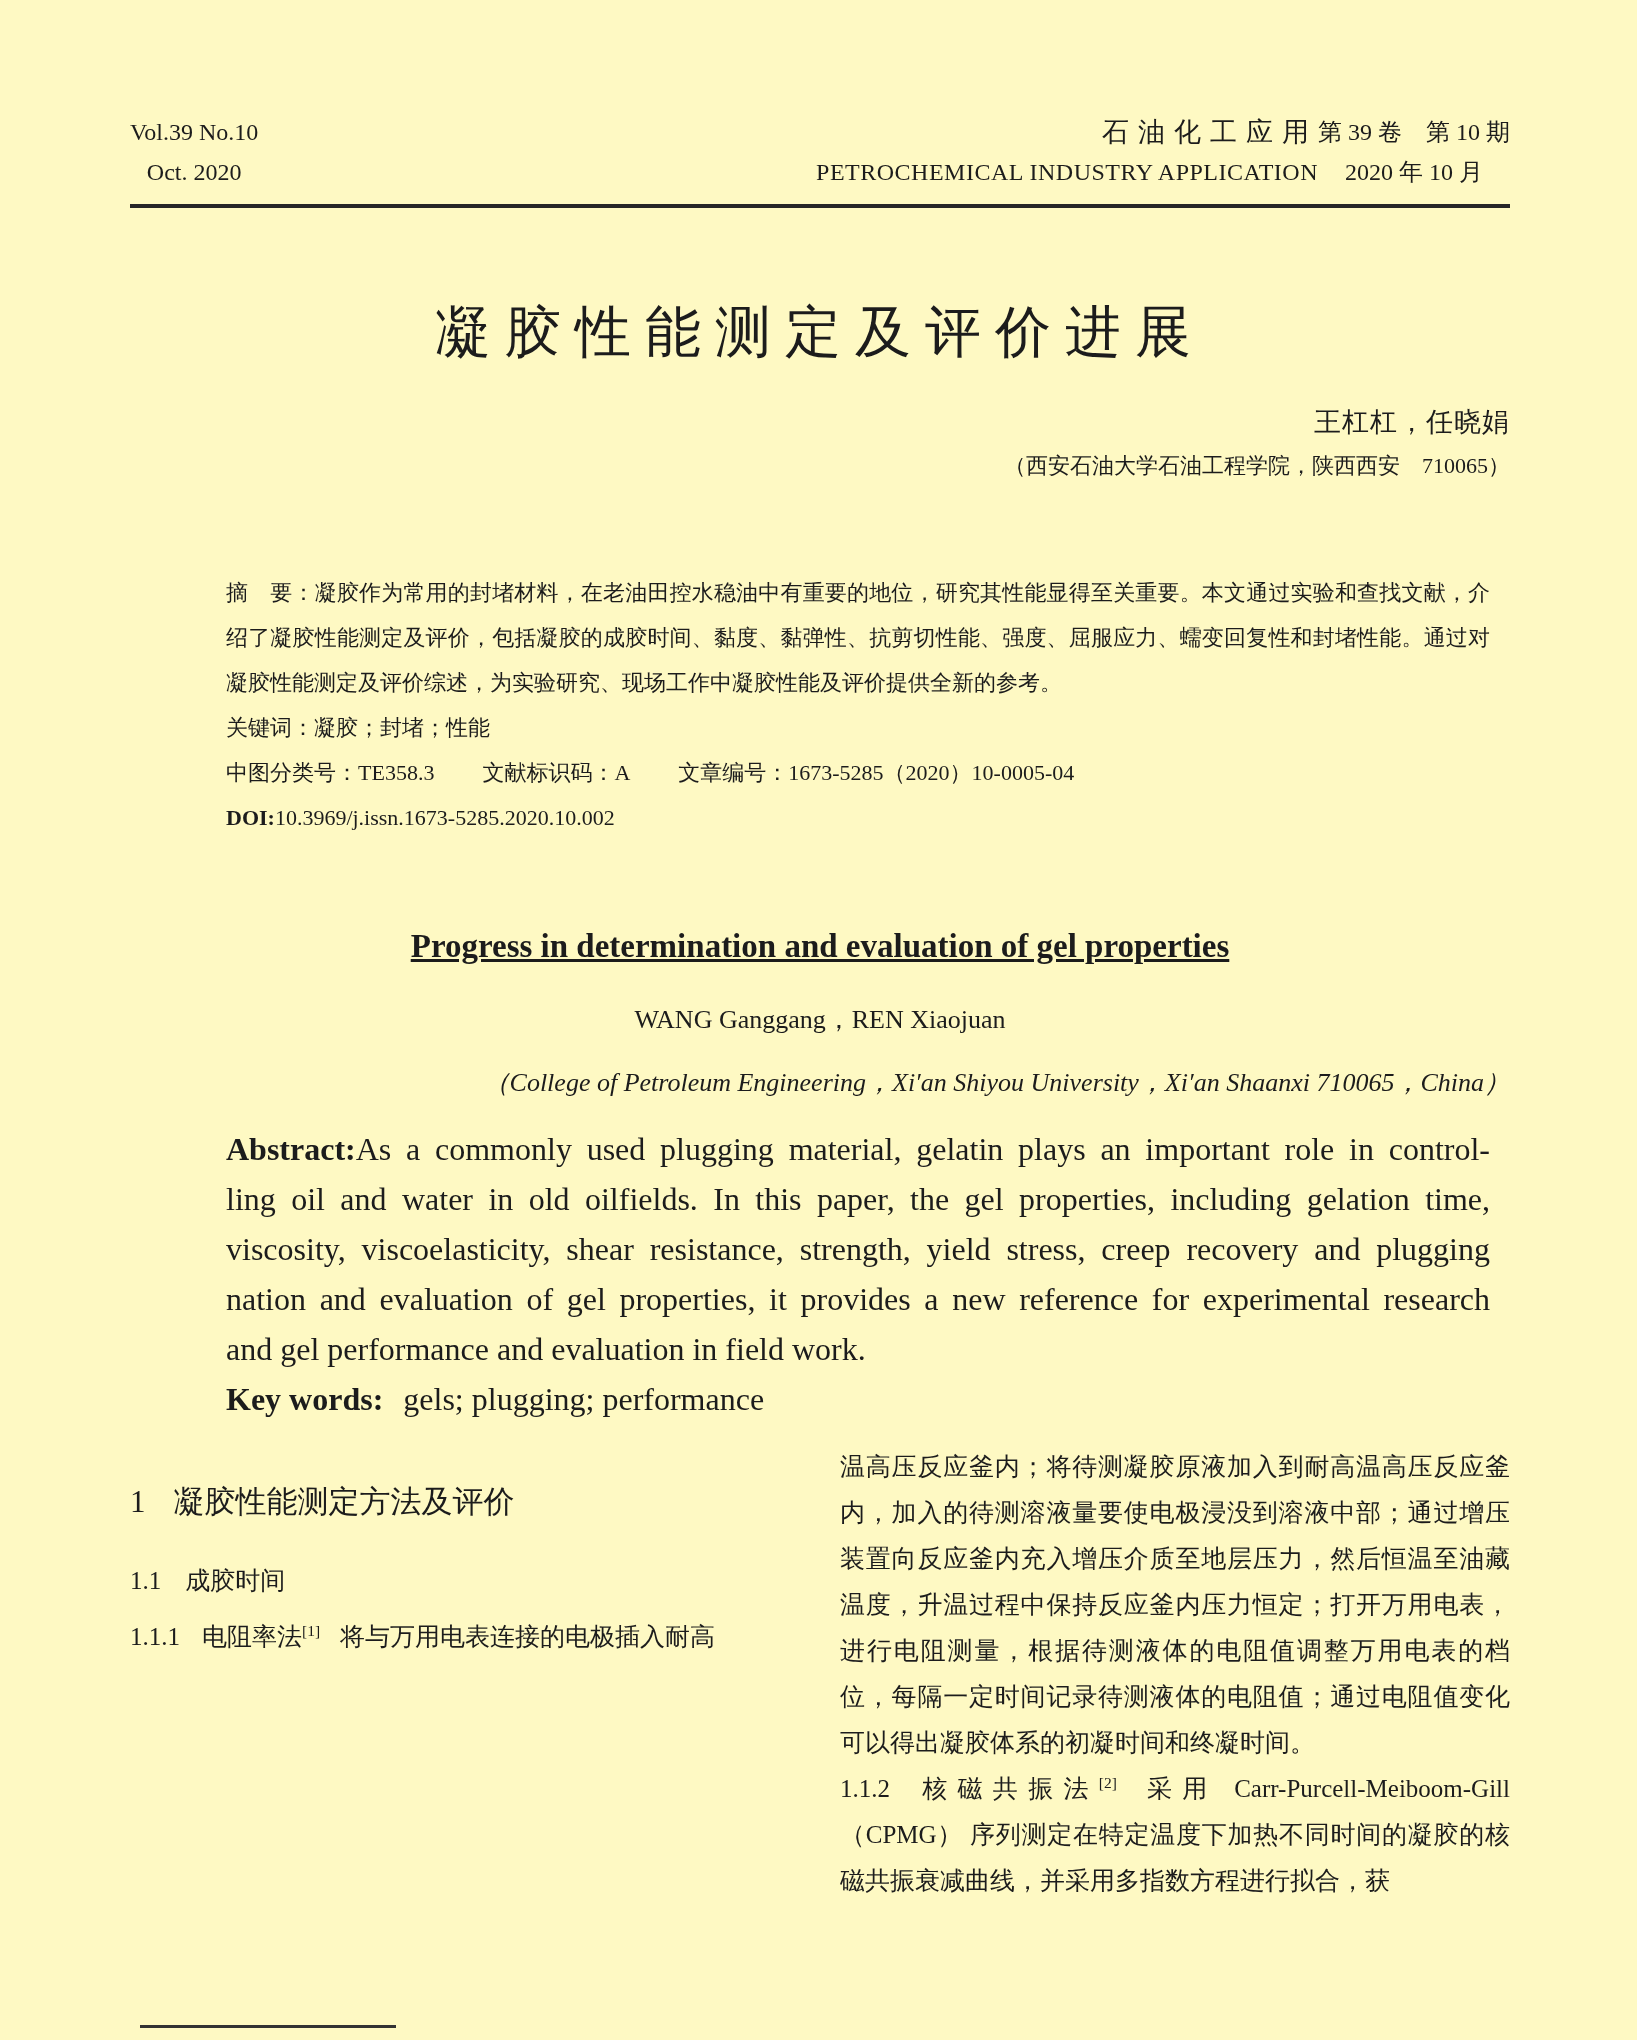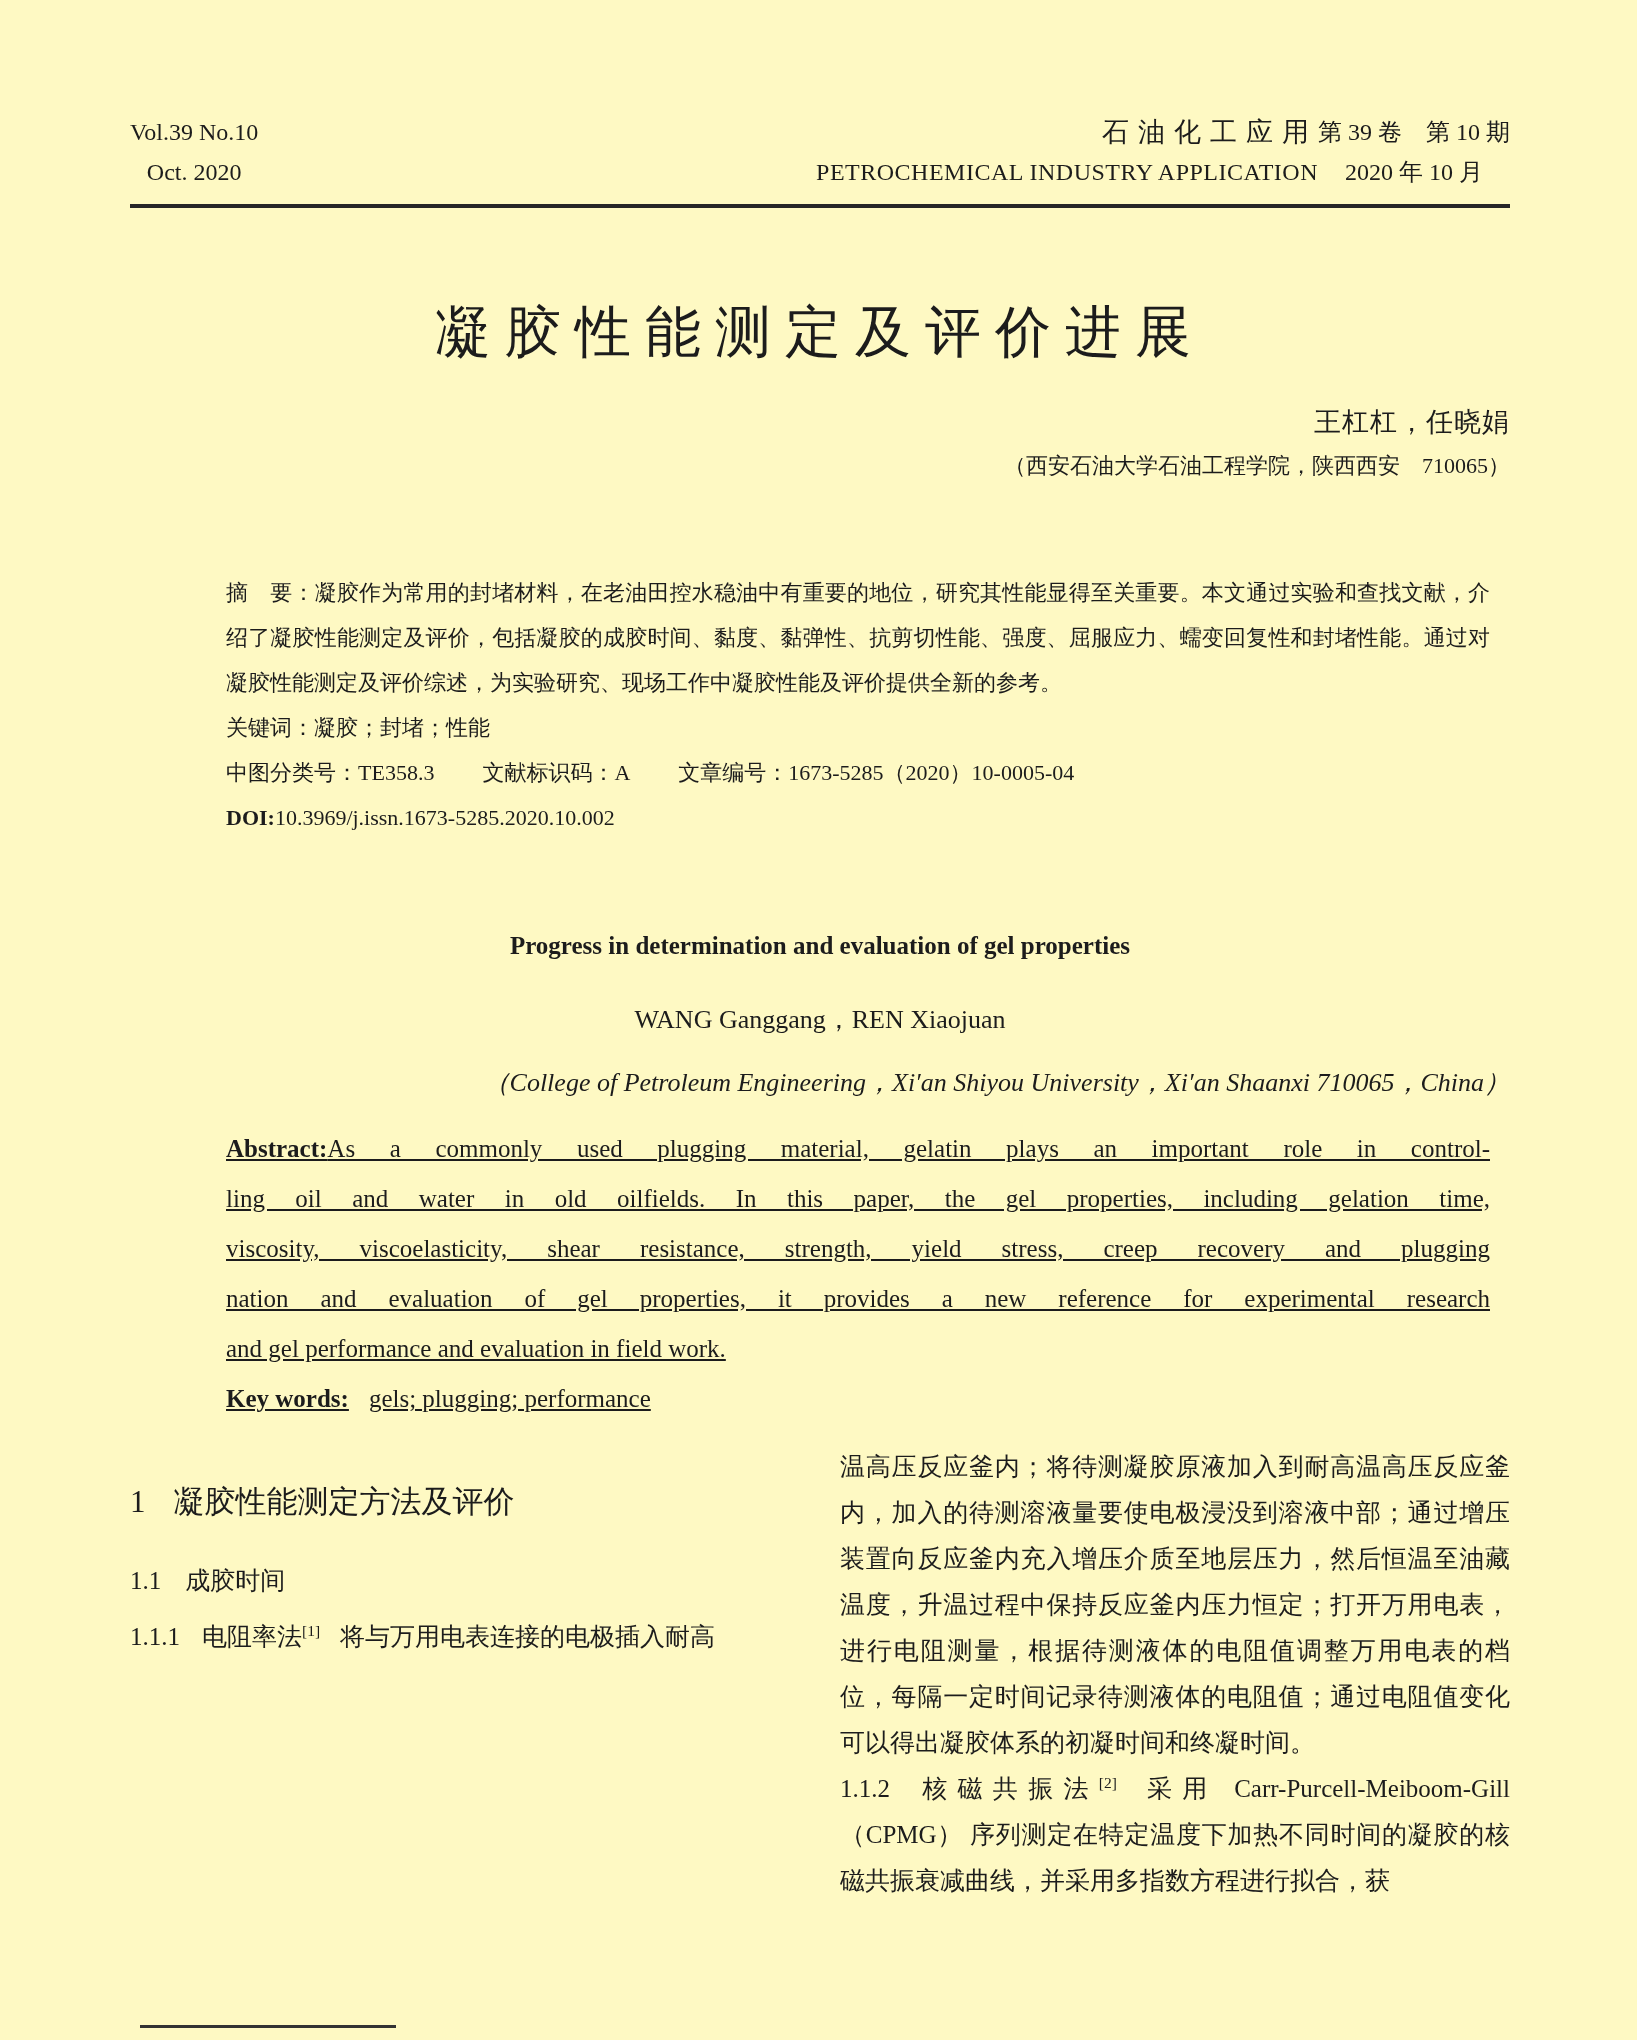--- a/index.html
+++ b/index.html
@@ -19,25 +19,25 @@
   
   .title-zh { text-align:center; font-size:56px; font-weight:400; letter-spacing:14px; margin:92px 0 0; line-height:64px; }
   .authors-zh { text-align:right; font-size:27px; margin-top:42px; line-height:32px; letter-spacing:1px; }
   .affil-zh { text-align:right; font-size:22px; margin-top:14px; line-height:28px; }
   
   .meta { margin-top:90px; padding:0 20px 0 96px; font-size:22px; line-height:45px; }
   .meta p { margin:0; text-align:justify; }
   .bold { font-weight:700; }
   .clc-item { margin-right:48px; }
   
-  .title-en { text-align:center; font-size:25px; font-weight:700; margin:84px 0 0; line-height:44px; }
+  .title-en { text-align:center; font-size:33px; font-weight:700; margin:84px 0 0; line-height:44px;text-decoration:underline; }
   .authors-en { text-align:center; font-size:26px; margin-top:36px; line-height:32px; }
   .affil-en { text-align:right; font-size:26px; font-style:italic; margin-top:30px; line-height:34px; }
   
-  .meta-en { margin-top:24px; padding:0 20px 0 96px; font-size:25px; line-height:50px;text-decoration:underline; }
+  .meta-en { margin-top:24px; padding:0 20px 0 96px; font-size:32px; line-height:50px; }
   .jline { text-align:justify; text-align-last:justify; }
   .jlast { text-align:left; }
   
   .body-cols { display:flex; gap:40px; margin-top:20px; font-size:25px; line-height:46px; }
   .col { width:670px; }
   .para { margin:0; text-align:justify; }
   .indent { text-indent:2.5em; }
   .sec1 { font-size:31px; font-weight:400; margin:38px 0 0; line-height:40px; }
   .sec1 .num { margin-right:28px; }
   .sec11 { font-size:25px; font-weight:400; margin:44px 0 0; line-height:30px; }

